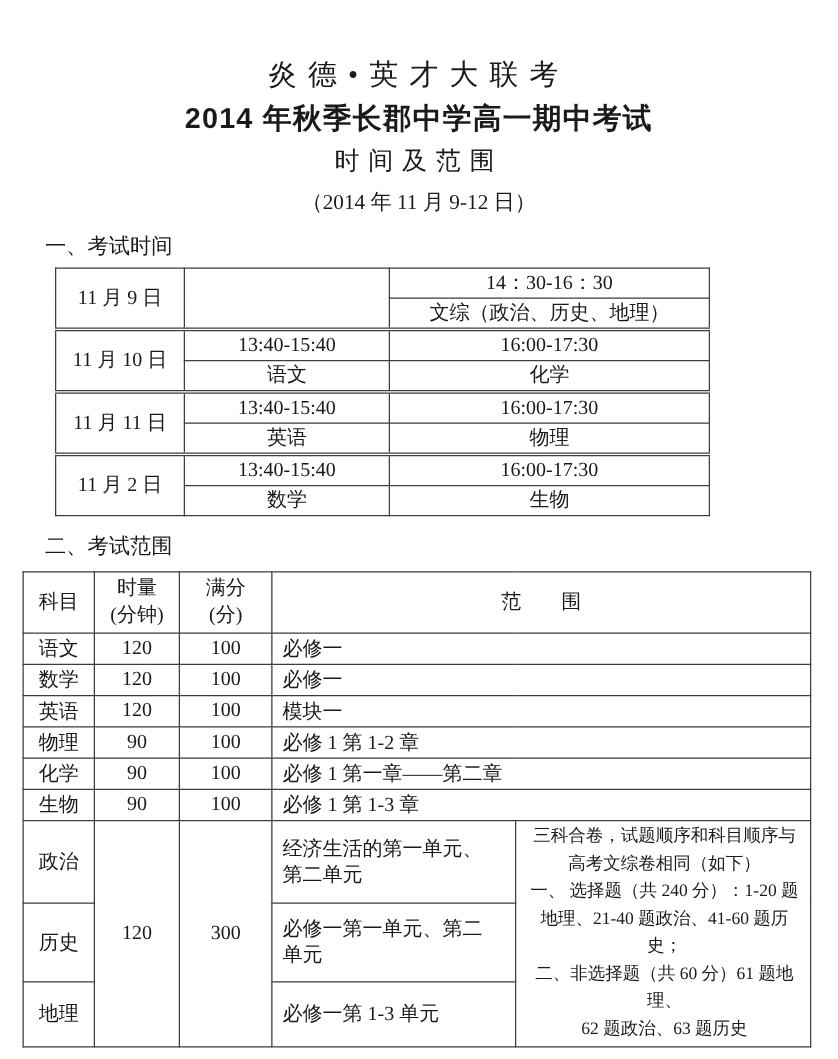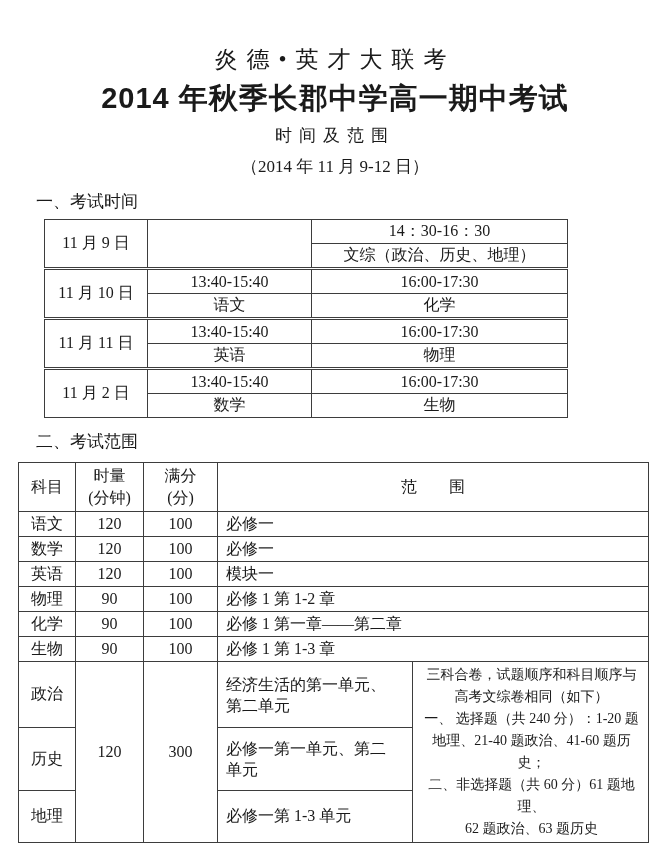--- a/index.html
+++ b/index.html
@@ -16,27 +16,27 @@
   .header{text-align:center;}
   .brand{
     padding-top:44px;
     font-size:23px;
     letter-spacing:9px;
     font-weight:500;
   }
   .main-title{
     margin:4px 0 0 0;
     font-family:"Liberation Sans","DejaVu Sans",sans-serif;
-    font-size:29px;
+    font-size:23px;
     font-weight:bold;
     letter-spacing:1px;
   }
   .subtitle{
     margin-top:5px;
-    font-size:17px;
+    font-size:20px;
     letter-spacing:7px;
   }
   .date-range{
     margin-top:8px;
     font-size:17px;
   }
 
   
   .section-heading{
     margin:12px 0 0 36px;

